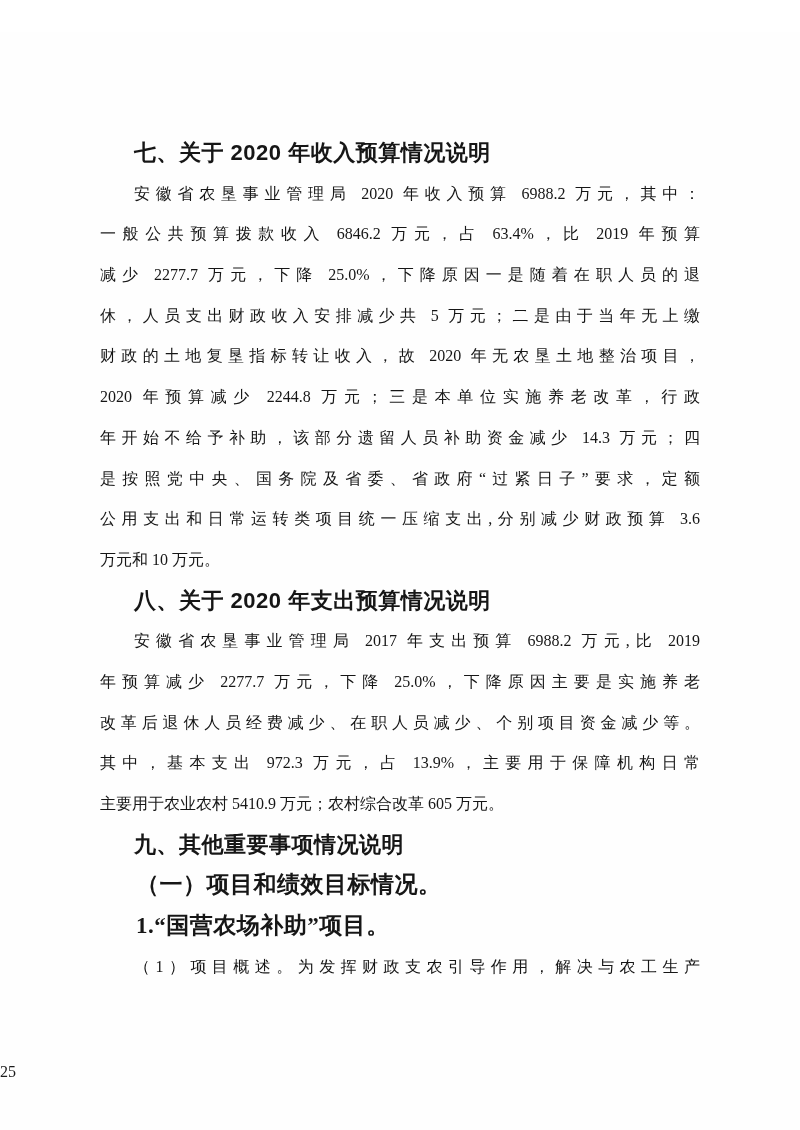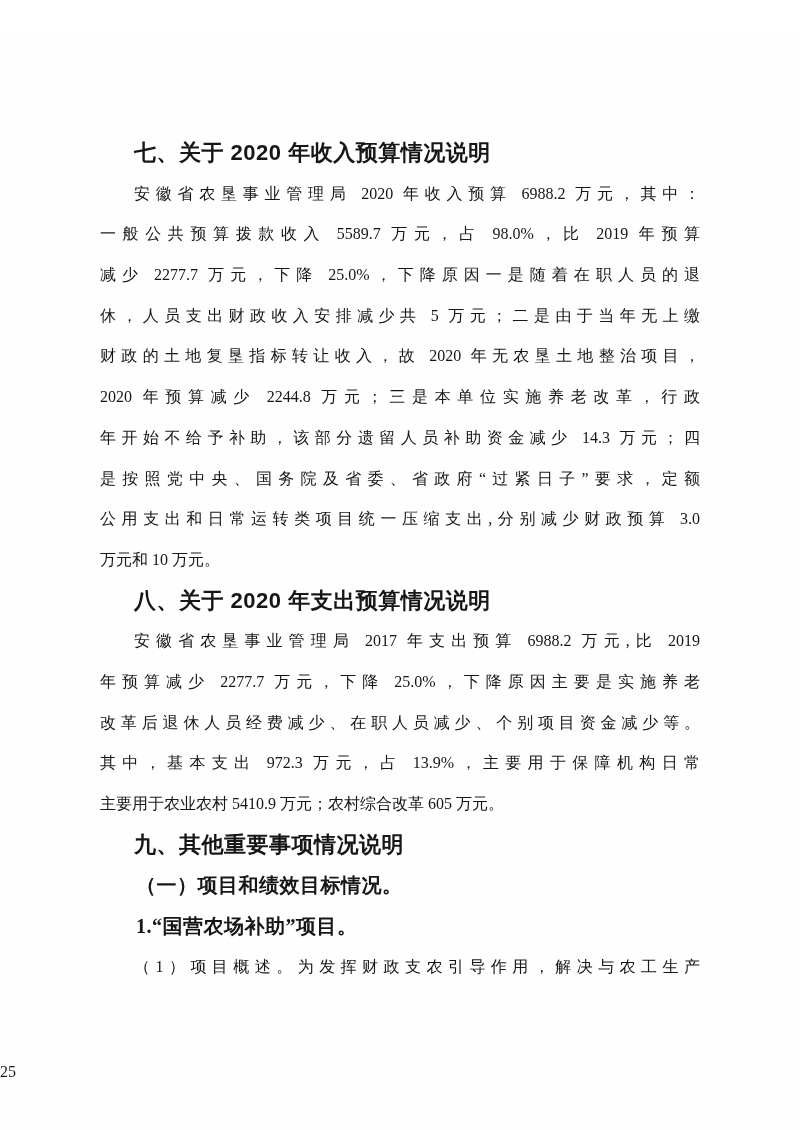--- a/index.html
+++ b/index.html
@@ -45,21 +45,21 @@
   }
   .h1 {
     font-family: "Liberation Sans", "DejaVu Sans", sans-serif;
     font-weight: bold;
     font-size: 22px;
     text-indent: 34px;
     letter-spacing: 0.5px;
   }
   .h2 {
     font-weight: bold;
-    font-size: 20px;
+    font-size: 23px;
     text-indent: 36px;
     letter-spacing: 0.5px;
   }
   .page-number {
     position: absolute;
     top: 1031px;
     left: 0;
     width: 100%;
     text-align: left;
     font-size: 16px;
@@ -67,28 +67,28 @@
   }
 </style>
 </head>
 <body>
 
 <div class="page">
   <div class="content">
 
     <div class="line h1">七、关于 2020 年收入预算情况说明</div>
     <div class="line indent just">安徽省农垦事业管理局 2020 年收入预算 6988.2 万元，其中：</div>
-    <div class="line just">一般公共预算拨款收入 5589.7 万元，占 98.0%，比 2019 年预算</div>
+    <div class="line just">一般公共预算拨款收入 6846.2 万元，占 63.4%，比 2019 年预算</div>
     <div class="line just">减少 2277.7 万元，下降 25.0%，下降原因一是随着在职人员的退</div>
     <div class="line just">休，人员支出财政收入安排减少共 5 万元；二是由于当年无上缴</div>
     <div class="line just">财政的土地复垦指标转让收入，故 2020 年无农垦土地整治项目，</div>
     <div class="line just">2020 年预算减少 2244.8 万元；三是本单位实施养老改革，行政</div>
     <div class="line just">年开始不给予补助，该部分遗留人员补助资金减少 14.3 万元；四</div>
     <div class="line just">是按照党中央、国务院及省委、省政府“过紧日子”要求，定额</div>
-    <div class="line just">公用支出和日常运转类项目统一压缩支出,分别减少财政预算 3.0</div>
+    <div class="line just">公用支出和日常运转类项目统一压缩支出,分别减少财政预算 3.6</div>
     <div class="line last">万元和 10 万元。</div>
 
     <div class="line h1">八、关于 2020 年支出预算情况说明</div>
     <div class="line indent just">安徽省农垦事业管理局 2017 年支出预算 6988.2 万元,比 2019</div>
     <div class="line just">年预算减少 2277.7 万元，下降 25.0%，下降原因主要是实施养老</div>
     <div class="line just">改革后退休人员经费减少、在职人员减少、个别项目资金减少等。</div>
     <div class="line just">其中，基本支出 972.3 万元，占 13.9%，主要用于保障机构日常</div>
     <div class="line last">主要用于农业农村 5410.9 万元；农村综合改革 605 万元。</div>
 
     <div class="line h1">九、其他重要事项情况说明</div>

